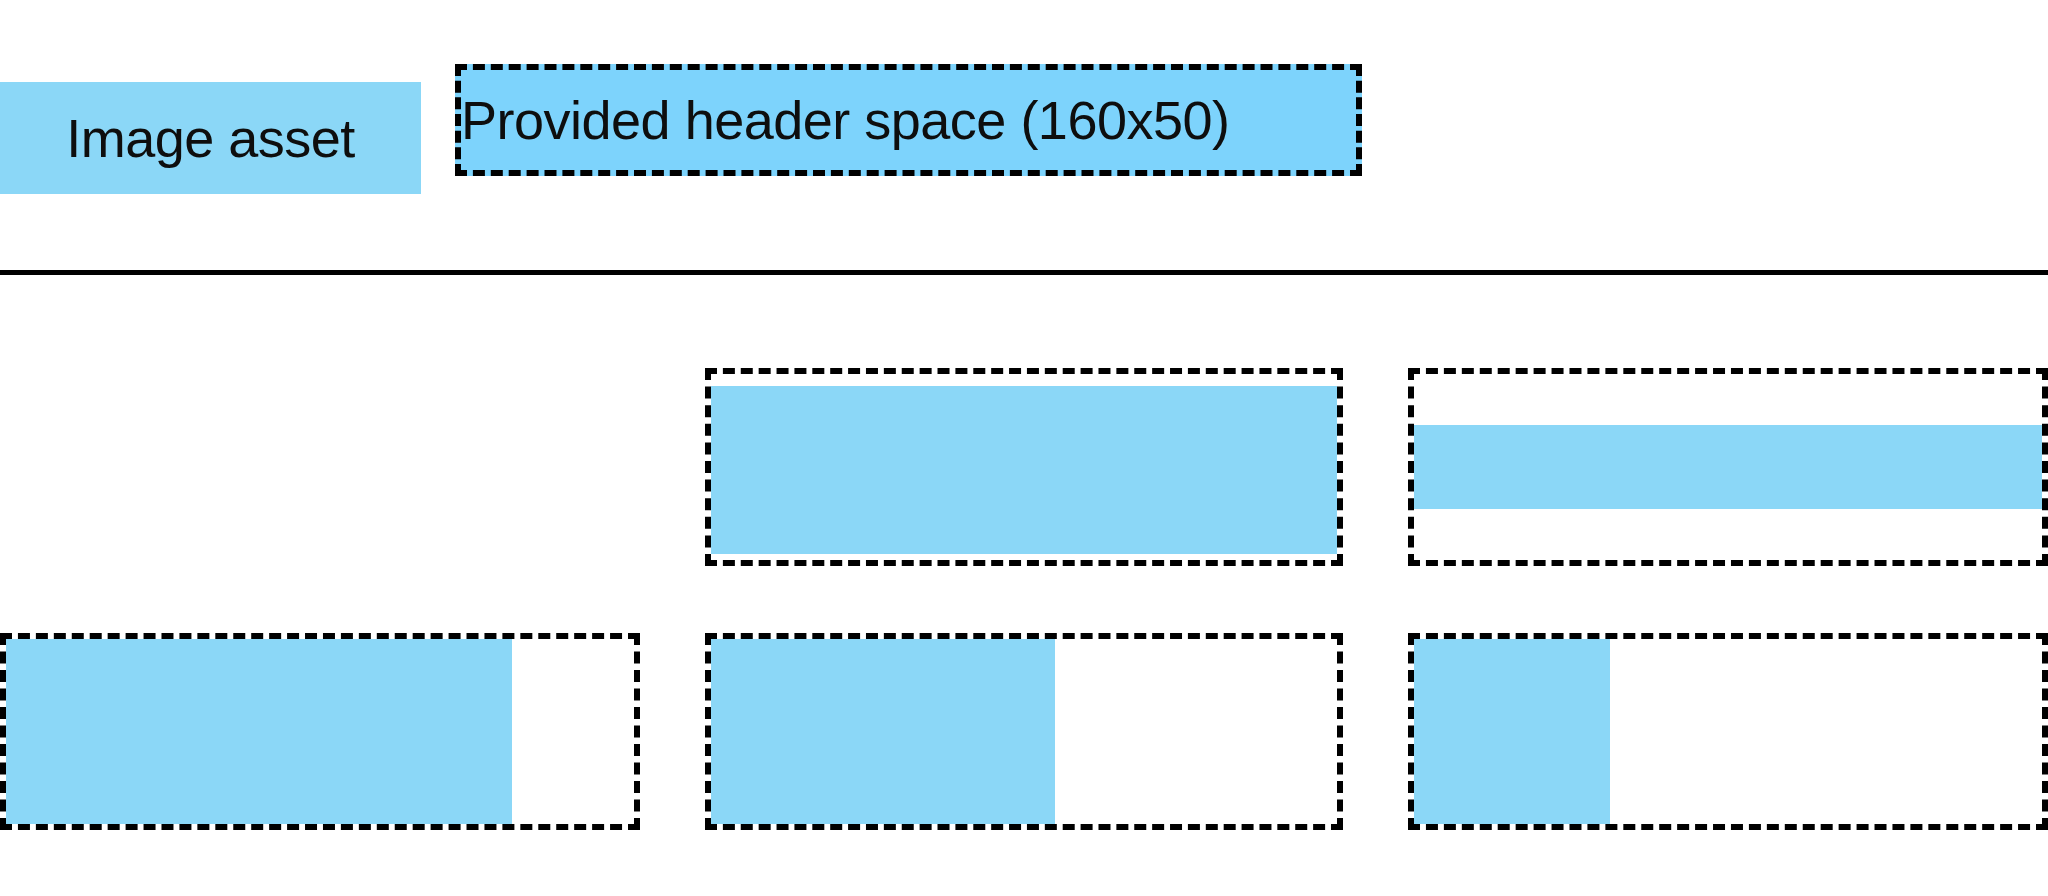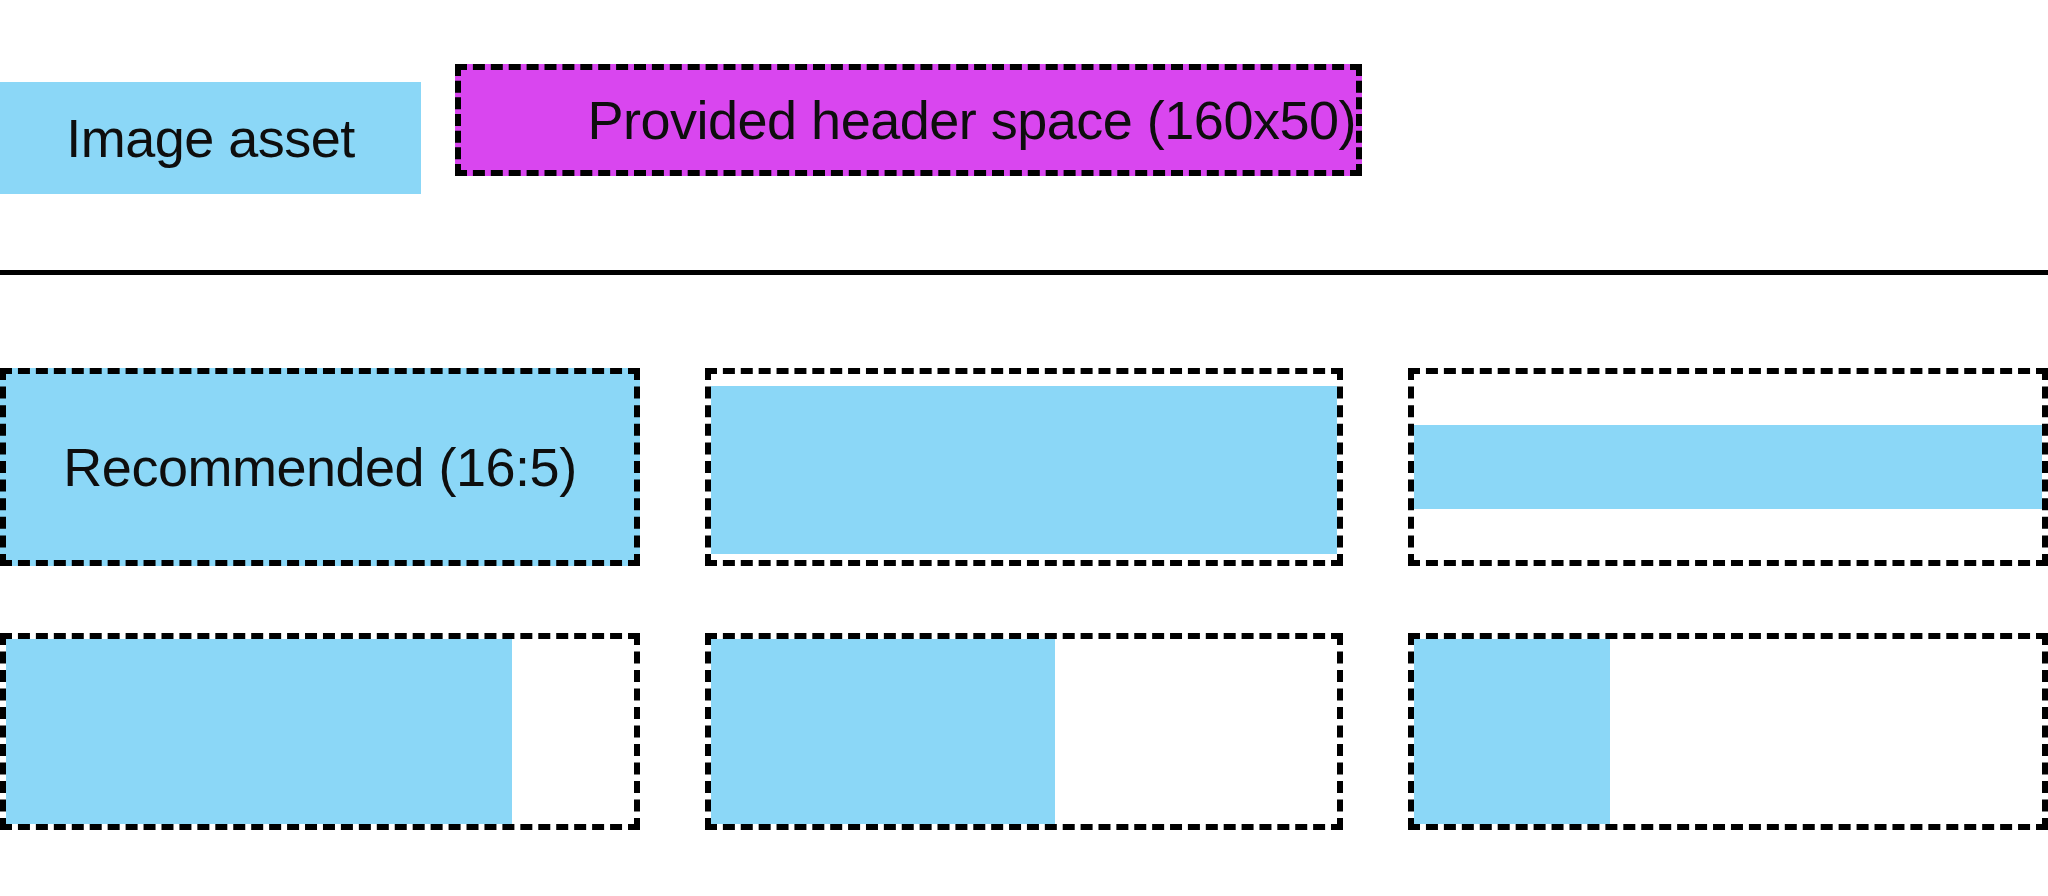--- a/index.html
+++ b/index.html
@@ -35,24 +35,24 @@
     justify-content: center;
   }
   .legend-dashed {
     position: absolute;
     left: 455px;
     top: 64px;
     width: 907px;
     height: 112px;
     box-sizing: border-box;
     border: 6px dashed #000000;
-    background: #d946ef;
+    background: #7dd3fc;
     display: flex;
     align-items: center;
-    justify-content: flex-end;
+    justify-content: flex-start;
   }
   
   .divider {
     position: absolute;
     left: 0;
     top: 270px;
     width: 2048px;
     height: 5px;
   }
   
@@ -82,23 +82,20 @@
   <div class="legend-swatch" style="background-color: rgb(139, 215, 247); margin-top: 18px;">
     <span class="label">Image asset</span>
   </div>
 
   <div class="legend-dashed">
     <span class="label">Provided header space (160x50)</span>
   </div>
 
   <div class="divider" style="background-color: rgb(0, 0, 0);"></div>
 
-  <div class="cell c0" style="background-color: rgb(139, 215, 247);">
-    <span class="label">Recommended (16:5)</span>
-  </div>
 
   <div class="cell c1">
     <div class="fill" style="width: 100%; height: 168px; margin-top: 12px; background-color: rgb(139, 215, 247);"></div>
   </div>
 
   <div class="cell c2">
     <div class="fill" style="width: 100%; height: 84px; margin-top: 51px; background-color: rgb(139, 215, 247);"></div>
   </div>
 
   <div class="cell c3">

